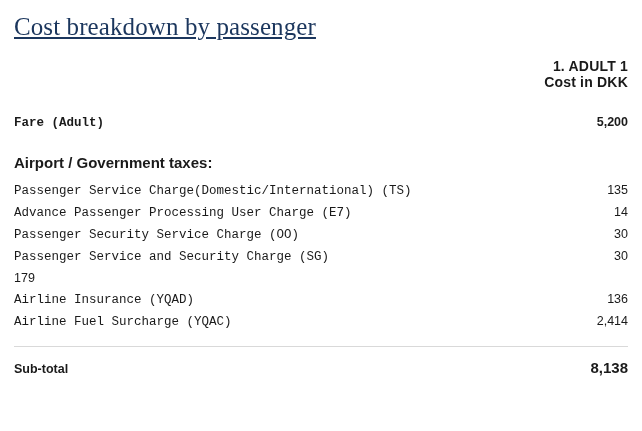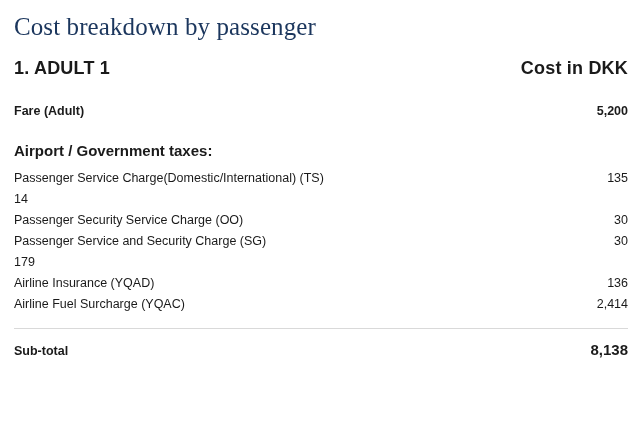--- a/index.html
+++ b/index.html
@@ -23,49 +23,52 @@
   }
   .title {
     font-family: "Liberation Serif", serif;
     font-size: 25px;
     font-weight: 400;
     color: #1b365d;
     letter-spacing: 0.1px;
     margin: 10px 0 0 0;
     padding: 0;
     line-height: 34px;
+    text-decoration: underline;
   }
   .section-head {
     display: flex;
     justify-content: space-between;
-    align-items: flex-start;
+    align-items: flex-end;
     margin-top: 14px;
-    font-size: 18px;
+    font-size: 14px;
     font-weight: bold;
     color: #1a1a1a;
+    flex-direction: column;
   }
   .section-head .label {
     letter-spacing: 0.2px;
   }
   .section-head .amount-header {
     letter-spacing: 0.2px;
   }
   .rows {
     margin-top: 12px;
   }
   .row {
     display: flex;
     justify-content: space-between;
     align-items: baseline;
     font-size: 12.5px;
     line-height: 21px;
     color: #1a1a1a;
   }
   .row .desc {
     text-align: left;
+    font-family: Liberation Mono, monospace;
   }
   .row .val {
     text-align: right;
     white-space: nowrap;
   }
   .row.bold .desc, .row.bold .val {
     font-weight: bold;
   }
   .group-title {
     font-size: 15px;
@@ -116,20 +119,21 @@
   </div>
 
   <div class="group-title">Airport / Government taxes:</div>
 
   <div class="rows" style="margin-top:0">
     <div class="row">
       <span class="desc">Passenger Service Charge(Domestic/International) (TS)</span>
       <span class="val">135</span>
     </div>
     <div class="row">
+      <span class="desc">Advance Passenger Processing User Charge (E7)</span>
       <span class="val">14</span>
     </div>
     <div class="row">
       <span class="desc">Passenger Security Service Charge (OO)</span>
       <span class="val">30</span>
     </div>
     <div class="row">
       <span class="desc">Passenger Service and Security Charge (SG)</span>
       <span class="val">30</span>
     </div>

